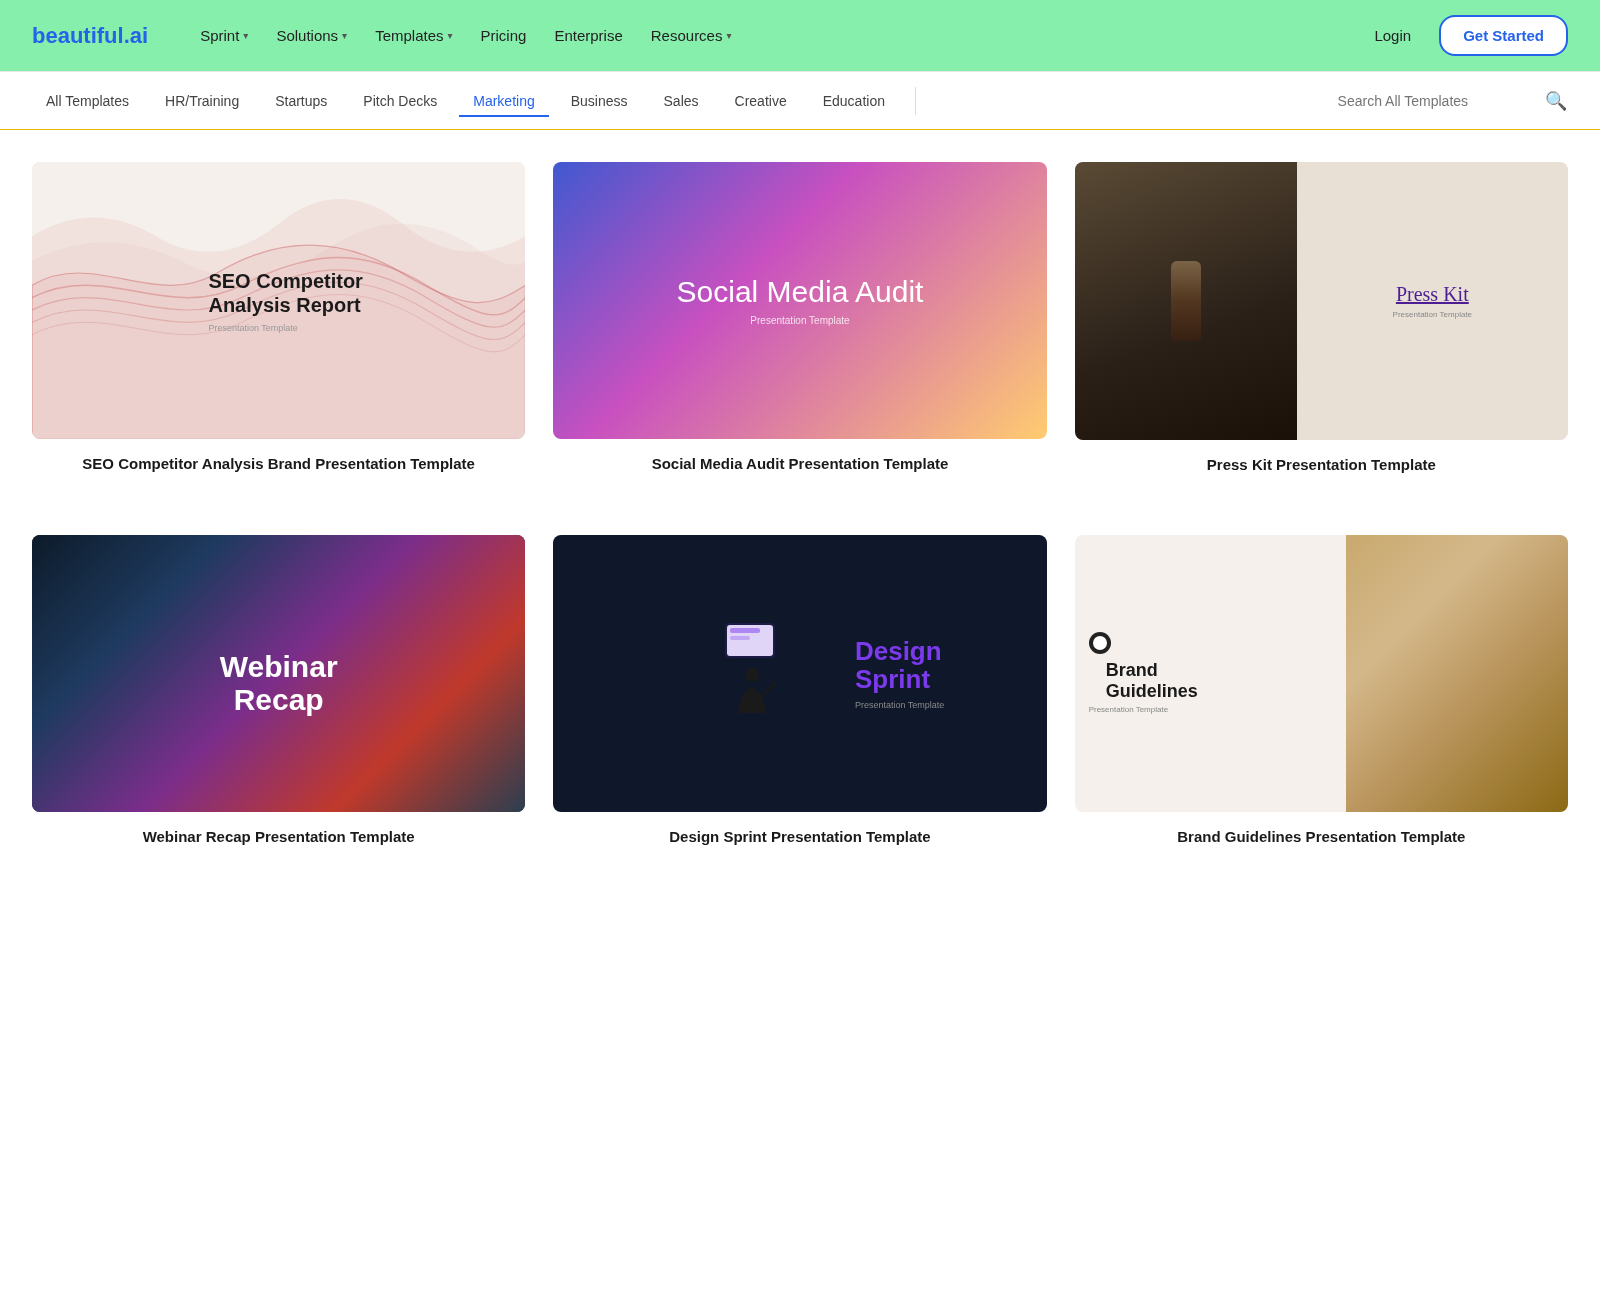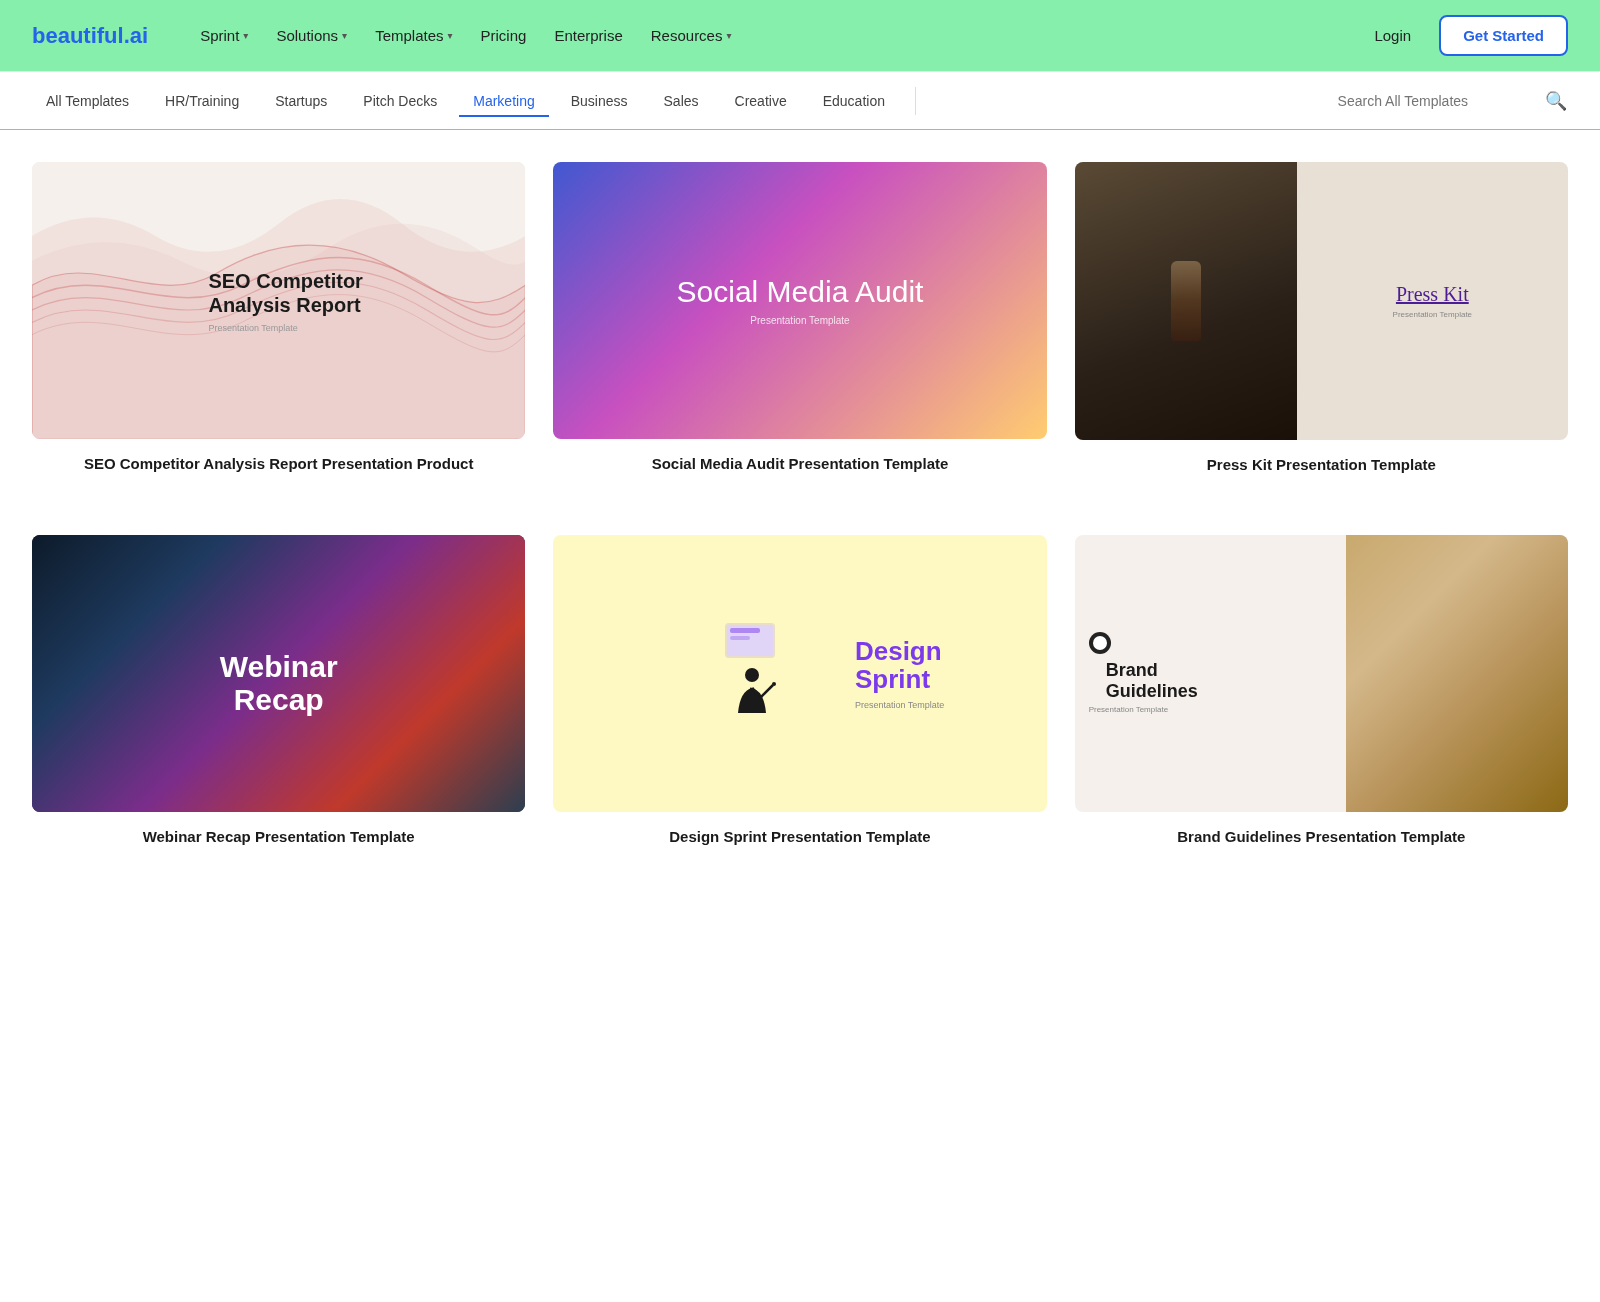--- a/index.html
+++ b/index.html
@@ -16,21 +16,21 @@
     .nav-item {
       display: flex; align-items: center; gap: 4px; padding: 8px 12px;
       font-size: 15px; color: #222; cursor: pointer; border-radius: 6px;
       font-weight: 500;
     }
     .nav-item .chevron { font-size: 10px; color: #555; }
     .nav-right { display: flex; align-items: center; gap: 16px; }
     .login-btn { font-size: 15px; color: #222; cursor: pointer; font-weight: 500; padding: 8px 12px; }
     .get-started-btn {
       font-size: 15px; color: #2563eb; border: 2px solid #2563eb;
-      padding: 10px 22px; border-radius: 8px; cursor: pointer; font-weight: 600;
+      padding: 10px 22px; border-radius: 16px; cursor: pointer; font-weight: 600;
       background: #fff;
     }
 
     
     .cat-nav {
       display: flex; align-items: center; padding: 0 32px; height: 58px;
       border-bottom: 1px solid #eab308; background: #fff; gap: 8px;
     }
     .cat-item {
       font-size: 14px; color: #444; cursor: pointer; padding: 8px 14px;
@@ -108,21 +108,21 @@
     .webinar-bg {
       position: absolute; inset: 0;
       background: linear-gradient(135deg, #0d1b2a 0%, #1e3a5f 25%, #7b2d8b 50%, #c0392b 75%, #2c3e50 100%);
     }
     .webinar-title {
       position: relative; z-index: 1; font-size: 30px; font-weight: 900; color: #fff; text-align: center; line-height: 1.1; margin-top: 20px;
     }
 
     
     .design-thumb {
-      background: #fef9c3;
+      background: #0f172a;
       display: flex; align-items: center; justify-content: center; gap: 10px; padding: 10px;
     }
     .design-figure {
       width: 40%; height: 100%; display: flex; align-items: center; justify-content: center;
     }
     .design-text-area { display: flex; flex-direction: column; align-items: flex-start; }
 
     
     .brand-thumb {
       background: #f5f0eb;
@@ -226,21 +226,21 @@
             <path d="M0,120 C60,90 110,140 170,110 S270,80 320,110 S380,140 400,120" fill="none" stroke="rgba(200,80,80,0.3)" stroke-width="1"></path>
             <path d="M0,130 C60,100 110,150 170,120 S270,90 320,120 S380,150 400,130" fill="none" stroke="rgba(200,80,80,0.25)" stroke-width="1"></path>
             <path d="M0,140 C60,110 110,160 170,130 S270,100 320,130 S380,160 400,140" fill="none" stroke="rgba(200,80,80,0.2)" stroke-width="0.8"></path>
           </svg>
           <div class="seo-text" style="position:relative;z-index:2;text-align:left;padding:0 20px;">
             <div style="font-size:20px;font-weight:900;color:#1a1a1a;line-height:1.2;"><span style="font-weight:900;">SEO Competitor</span><br><span style="font-weight:900;">Analysis Report</span></div>
             <div style="font-size:9px;color:#999;margin-top:6px;">Presentation Template</div>
           </div>
         </div>
       </div>
-      <div class="card-label">SEO Competitor Analysis Report Presentation Product</div>
+      <div class="card-label">SEO Competitor Analysis Brand Presentation Template</div>
     </div>
 
     <div class="template-card">
       <div class="card-thumb social-thumb">
         <div style="font-size:30px;font-weight:400;color:#fff;text-align:center;line-height:1.15;">Social Media Audit</div>
         <div style="font-size:10px;color:rgba(255,255,255,0.8);margin-top:6px;">Presentation Template</div>
       </div>
       <div class="card-label">Social Media Audit Presentation Template</div>
     </div>
 

